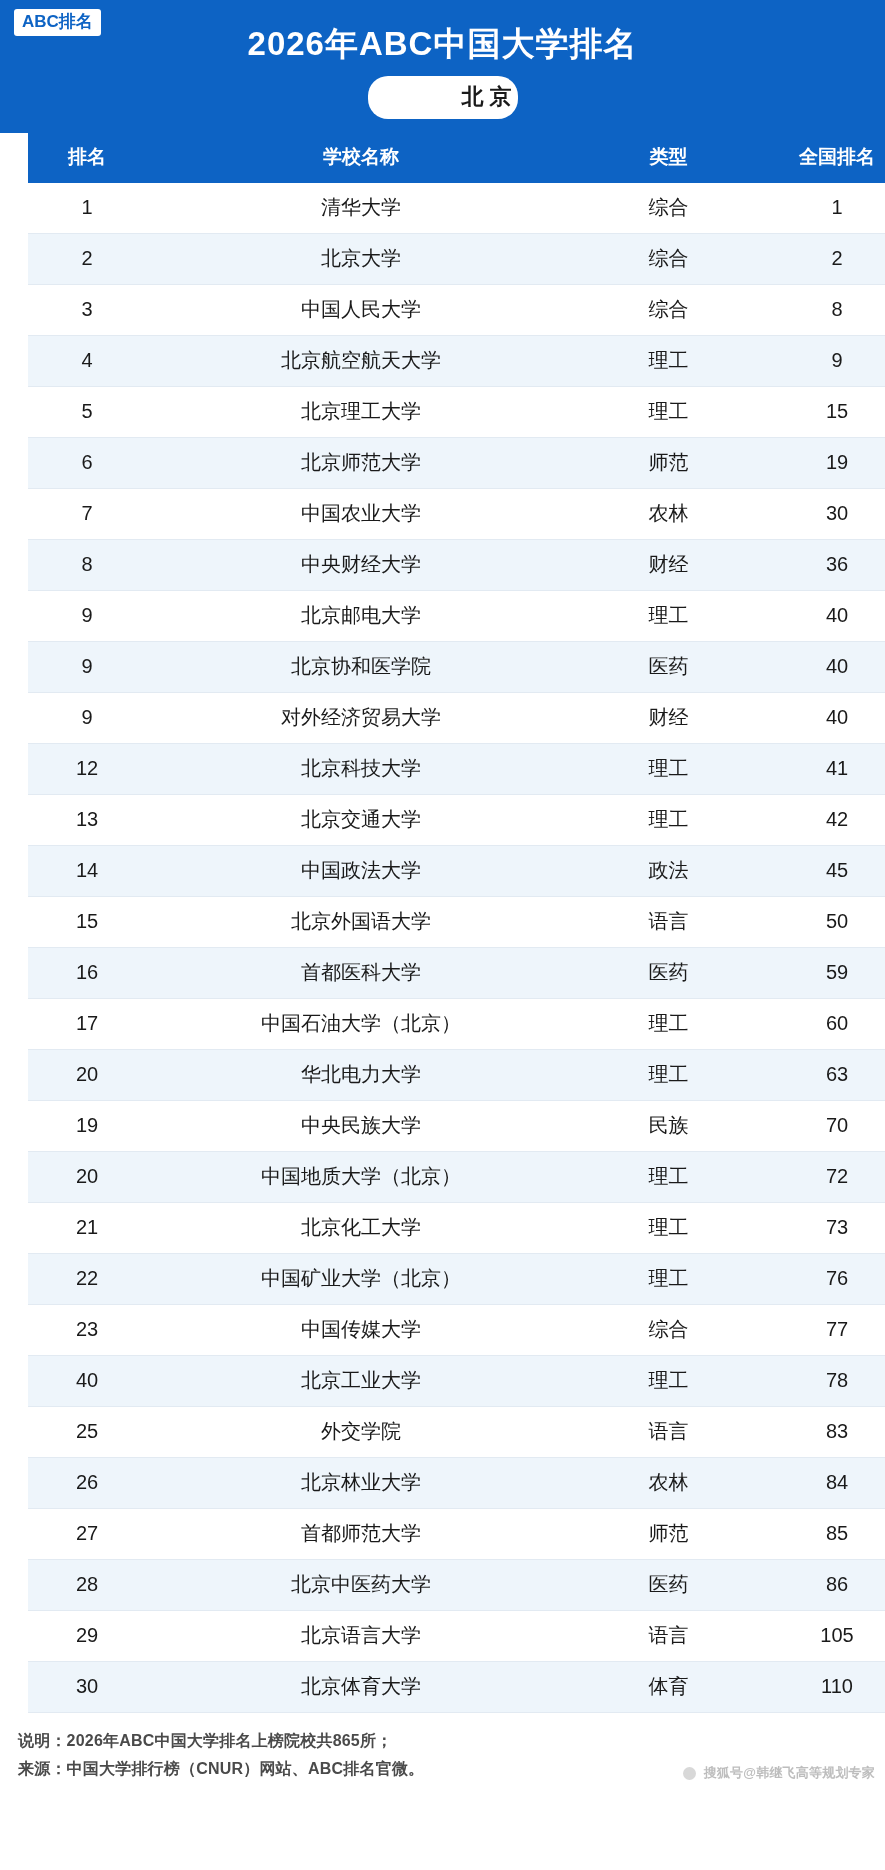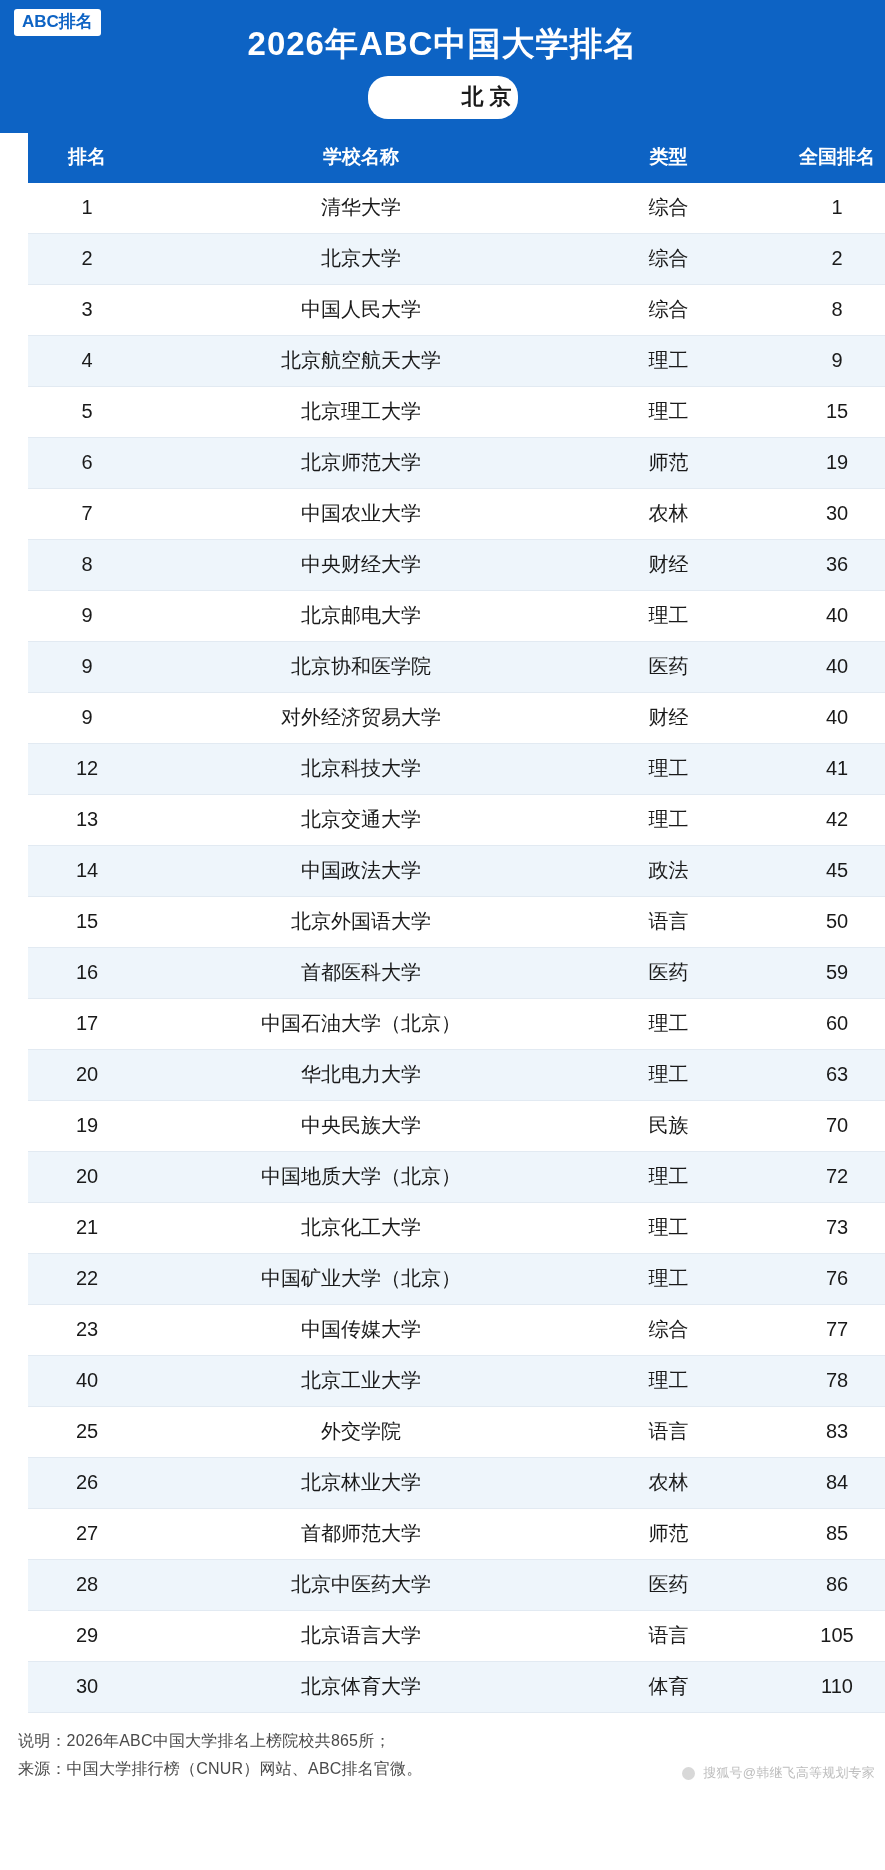--- a/index.html
+++ b/index.html
@@ -99,20 +99,21 @@
 
   
   .footer {
     padding: 14px 0 10px 18px;
     font-size: 16px;
     color: #4a4a4a;
     line-height: 1.75;
     position: relative;
     min-height: 72px;
     box-sizing: border-box;
+    font-weight: bold;
   }
   .footer div { letter-spacing: 0.2px; }
   .watermark {
     position: absolute;
     right: 10px;
     bottom: 8px;
     font-size: 13px;
     color: #bdbdbd;
     display: flex;
     align-items: center;

